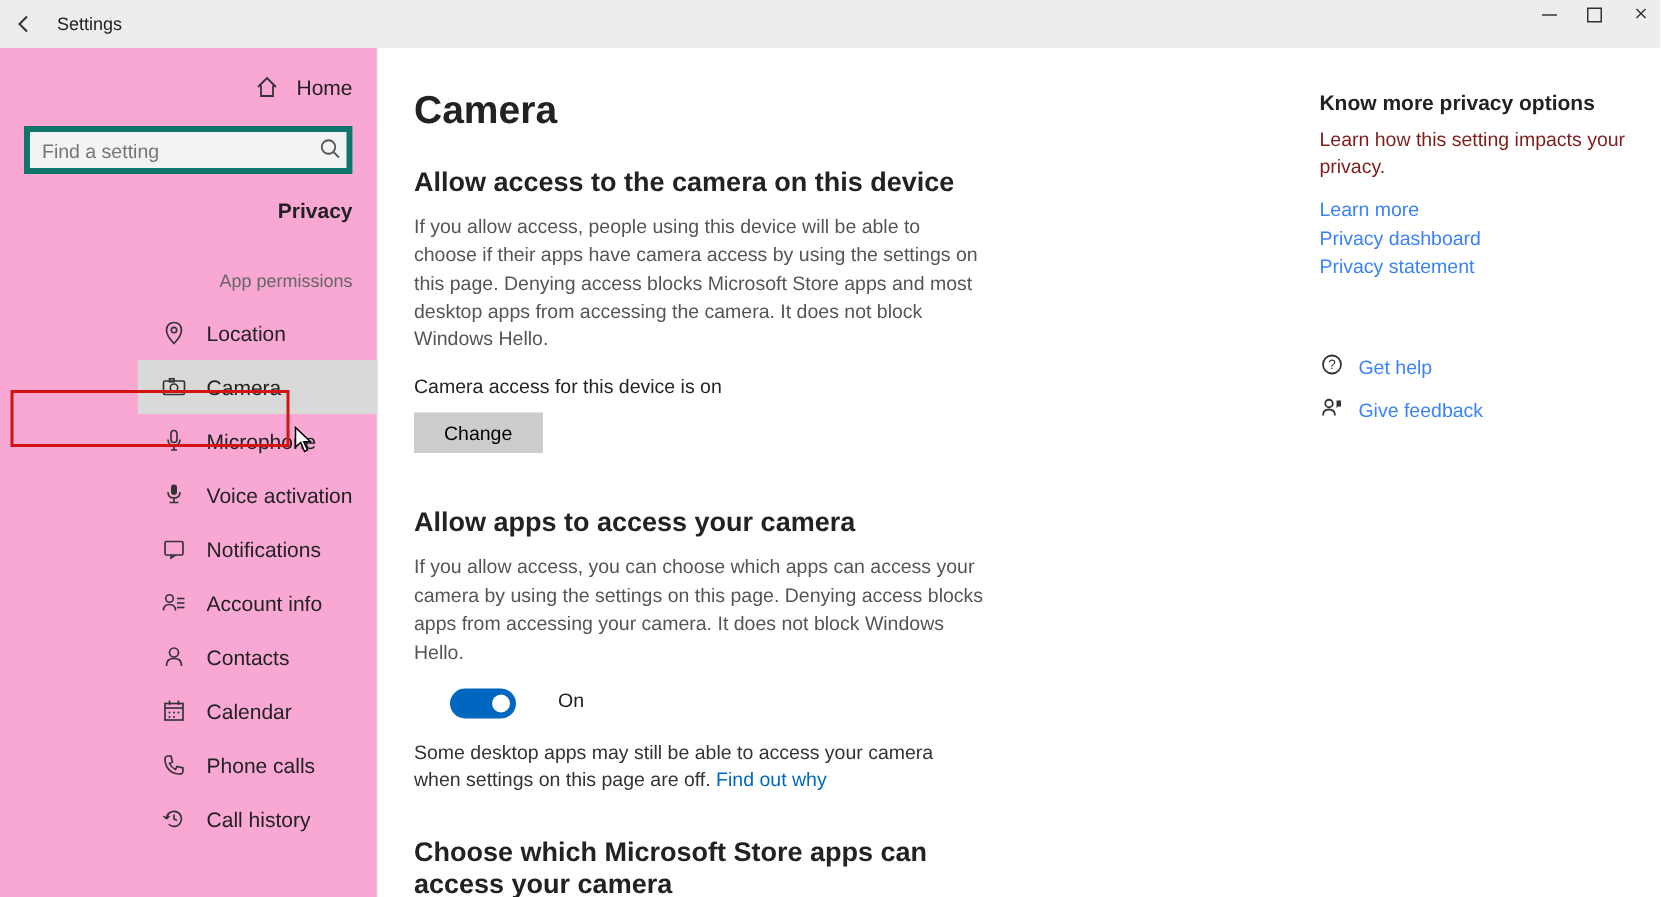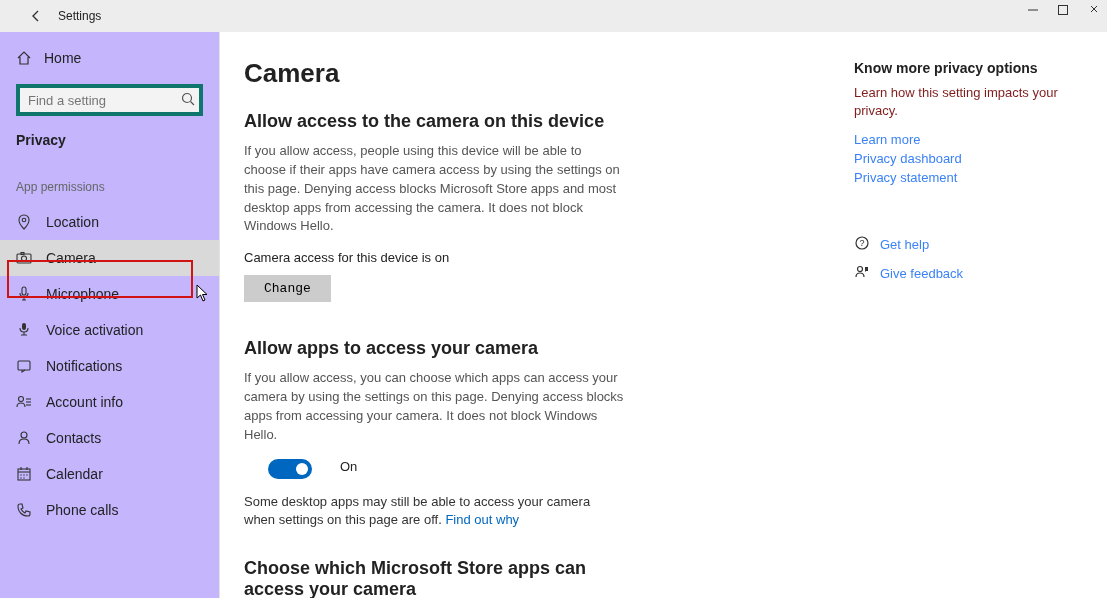--- a/index.html
+++ b/index.html
@@ -10,21 +10,21 @@
   background: #fff;
   width: 1107px;
   height: 598px;
   overflow: hidden;
   position: relative;
 }
 .titlebar {
   height: 32px;
   display: flex;
   align-items: center;
-  padding-left: 24px;
+  padding-left: 4px;
   background: #ededed;
 }
 .titlebar .back {
   width: 24px; height:24px;
   display:flex;align-items:center;justify-content:center;
   margin-right: 10px;
   cursor:pointer;
 }
 .titlebar .title { font-size: 12px; }
 .window-controls {
@@ -35,25 +35,25 @@
 }
 .window-controls span {
   width:12px;height:12px;display:inline-flex;align-items:center;justify-content:center;
   font-size:14px;color:#333;cursor:pointer;
 }
 .layout {
   display:flex;
   height: calc(100% - 32px);
 }
 .sidebar {
-  width: 220px;
-  background: #c4b5fd;
+  width: 252px;
+  background: #f9a8d4;
   padding-top: 18px;
   border-right: 1px solid #e3e3e3;
-  display:flex;flex-direction:column;
+  display:flex;flex-direction:column;align-items:flex-end;
 }
 .home-row {
   display:flex;align-items:center;
   gap:12px;
   padding: 0 16px 18px 16px;
   font-size:14px;
   cursor:pointer;
 }
 .search {
   margin: 0 16px 16px 16px;
@@ -119,21 +119,20 @@
 h2 { font-size:18px;font-weight:600;margin-bottom:10px;margin-top:6px;}
 .desc { font-size:13px;color:#555;line-height:1.45;margin-bottom:14px;max-width:380px;}
 .status-line { font-size:13px;margin-bottom:10px;}
 .btn {
   display:inline-block;
   padding:6px 20px;
   background:#ccc;
   border:none;
   font-size:13px;
   cursor:pointer;
-  font-family:Liberation Mono, monospace;
 }
 .toggle-row {display:flex;align-items:flex-start;gap:28px;margin-bottom:14px;padding-left:24px;}
 .toggle {
   width:44px;height:20px;border-radius:10px;background:#0067c0;position:relative;cursor:pointer;
 }
 .toggle .knob {width:12px;height:12px;background:#fff;border-radius:50%;position:absolute;top:4px;right:4px;}
 .toggle-label{font-size:13px;}
 .note {font-size:13px;color:#333;max-width:380px;line-height:1.45;margin-bottom:28px;}
 .note a{color:#0067c0;text-decoration:none;}
 .section-gap { height: 30px; }
@@ -291,20 +290,29 @@
           <span>Calendar</span>
         </div>
         <div class="nav-item">
           <span class="nav-icon">
             <svg width="16" height="16" viewBox="0 0 16 16">
               <path d="M4 2 C3 2 2 3 2 4 C2 10 6 14 12 14 C13 14 14 13 14 12 L14 10 L10 9 L9 11 C7 10 6 9 5 7 L7 6 L6 2 Z" stroke="#333" fill="none" stroke-width="1.1"></path>
             </svg>
           </span>
           <span>Phone calls</span>
         </div>
+        <div class="nav-item">
+          <span class="nav-icon">
+            <svg width="16" height="16" viewBox="0 0 16 16">
+              <path d="M3 8 A5 5 0 1 1 4.5 11.5 M3 8 L1 6 M3 8 L5 6" stroke="#333" fill="none" stroke-width="1.1"></path>
+              <path d="M8 5 V8 L10 9" stroke="#333" fill="none" stroke-width="1.1"></path>
+            </svg>
+          </span>
+          <span>Call history</span>
+        </div>
       </div>
   </div>
 
   <div class="main">
     <div class="content">
       <h1>Camera</h1>
 
       <h2>Allow access to the camera on this device</h2>
       <p class="desc">If you allow access, people using this device will be able to choose if their apps have camera access by using the settings on this page. Denying access blocks Microsoft Store apps and most desktop apps from accessing the camera. It does not block Windows Hello.</p>
       <p class="status-line">Camera access for this device is on</p>

